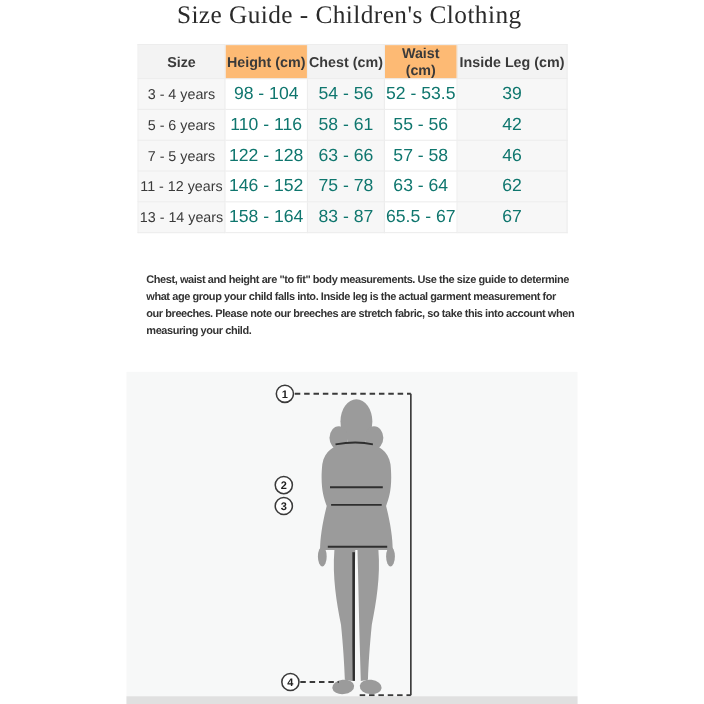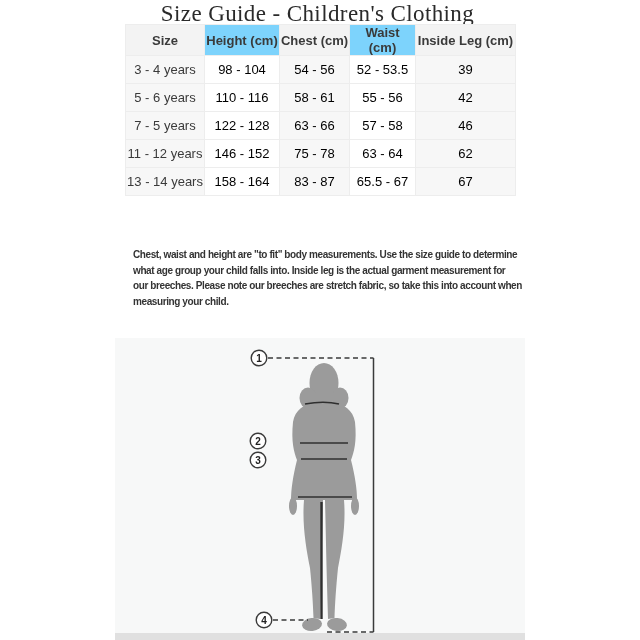--- a/index.html
+++ b/index.html
@@ -12,39 +12,39 @@
   }
   .page-title{
     position:absolute;top:1px;left:0;width:635px;
     text-align:center;
     font-family:"Liberation Serif", serif;
     font-size:23px;font-weight:500;color:#2a2a2a;
     letter-spacing:.4px;
     margin:0;
   }
   table.size-table{
-    position:absolute;left:125px;top:24px;width:390px;
+    position:absolute;left:125px;top:40px;width:390px;
     border-collapse:collapse;table-layout:fixed;
   }
   .size-table col.c1{width:79px}
   .size-table col.c2{width:75px}
   .size-table col.c3{width:70px}
   .size-table col.c4{width:66px}
   .size-table col.c5{width:100px}
   .size-table th,.size-table td{
     border:1px solid #ededed;
     text-align:center;vertical-align:middle;
     padding:0;
   }
   .size-table th{
     height:25px;font-size:13px;font-weight:600;color:#3a3a3a;
-    background:#7dd3fc;
+    background:#fdba74;
   }
   .size-table td{
-    height:27px;font-size:13px;font-weight:400;color:#000000;
+    height:27px;font-size:16px;font-weight:400;color:#0f766e;
     background:#ffffff;
   }
   .size-table td:first-child{font-size:13px;color:#3a3a3a;}
   .size-table th:nth-child(odd){background:#f3f3f3;}
   .size-table td:nth-child(odd){background:#f7f7f7;}
   .note-text{
     position:absolute;left:133px;top:247px;width:389px;
     font-size:10px;font-weight:600;letter-spacing:-0.4px;
     line-height:15.7px;color:#333333;
   }

